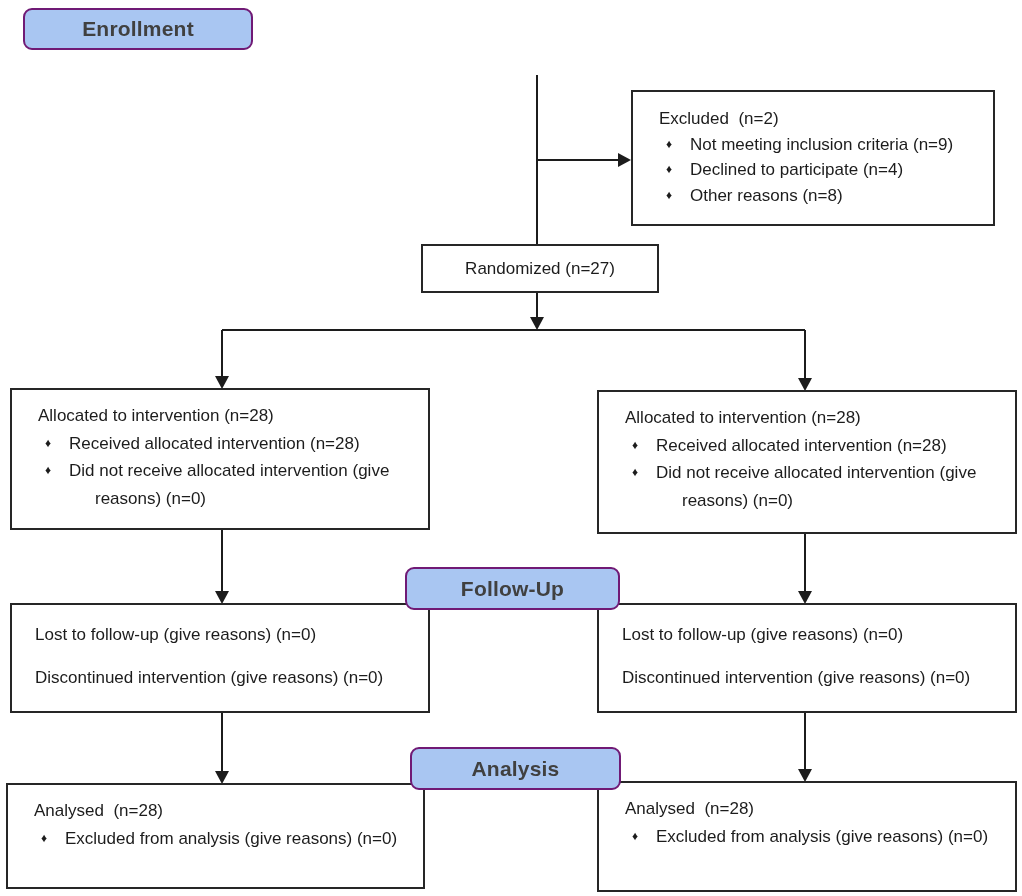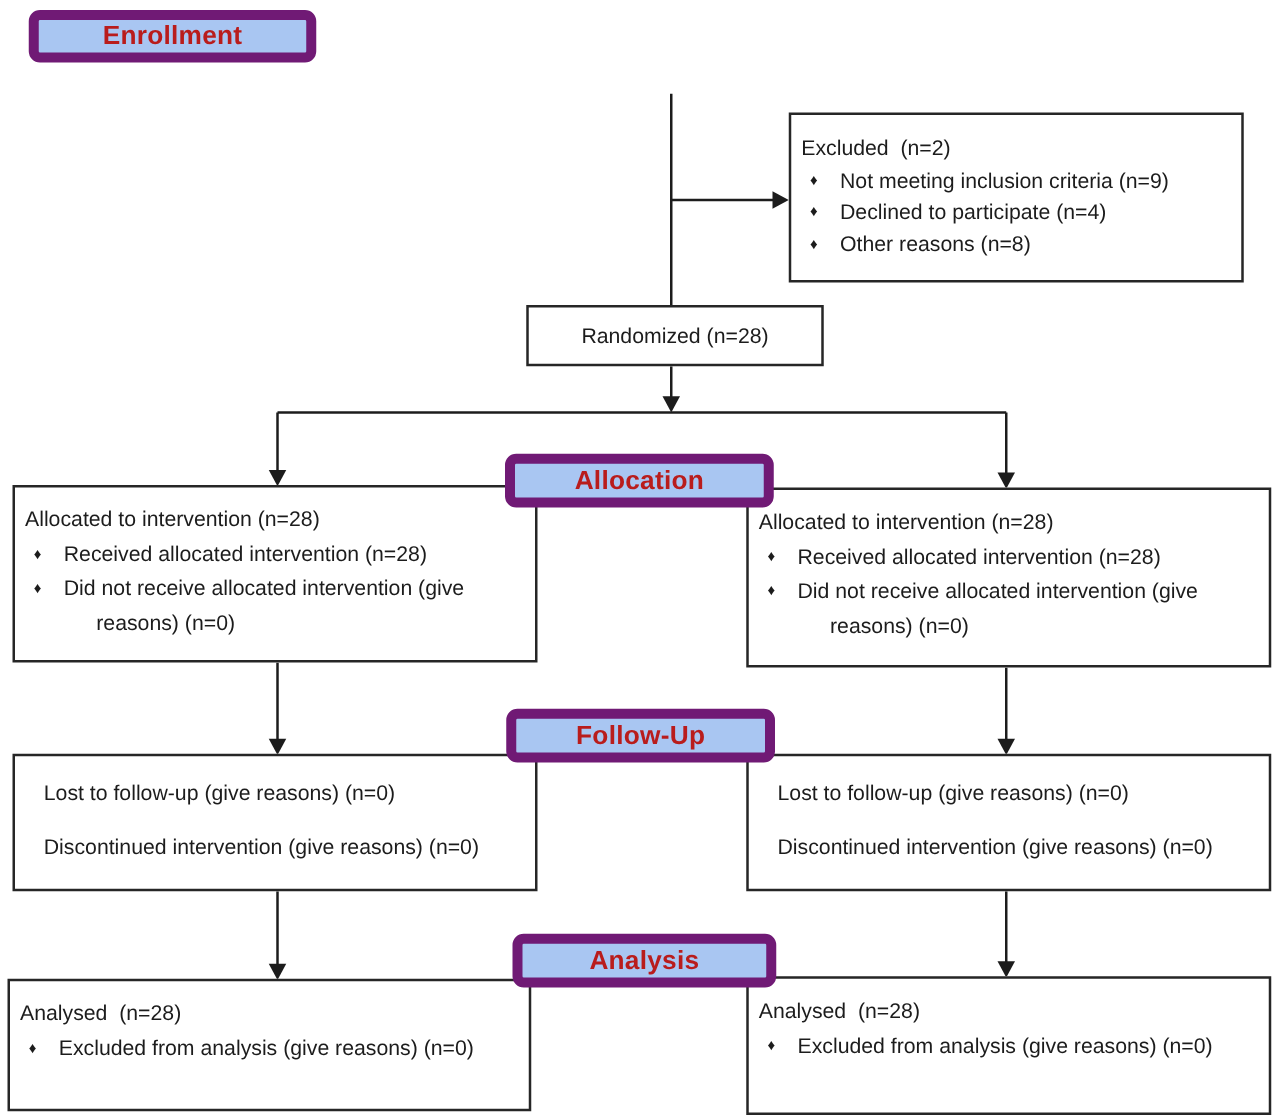--- a/index.html
+++ b/index.html
@@ -20,44 +20,44 @@
     border:2px solid #262626;
     box-sizing:border-box;
     font-size:17px;
     z-index:2;
   }
   .center-box{
     display:flex;align-items:center;justify-content:center;
     text-align:center;
   }
   .rich{
-    padding:12px 10px 0 8px;
+    padding:12px 10px 0 26px;
     line-height:27.5px;
   }
   .rich .title{white-space:pre-wrap;display:block;}
   .bullet{display:flex;align-items:flex-start;}
   .diamond{
     flex:none;width:24px;padding-left:7px;
     font-size:12px;line-height:27.5px;
   }
   .btext{
     flex:1;padding-left:26px;text-indent:-26px;
     white-space:pre-wrap;
   }
   .fu{padding:16px 10px 0 13px;line-height:27px;}
   .fu .fline{margin:0 0 16px 10px;white-space:pre-wrap;}
   .stage{
     position:absolute;z-index:3;
     background:#a9c6f2;
-    border:8px solid #701a75;
+    border:2px solid #701a75;
     border-radius:9px;
     box-sizing:border-box;
     display:flex;align-items:center;justify-content:center;
     font-weight:bold;font-size:21px;
-    color:#b91c1c;
+    color:#404040;
     letter-spacing:0.2px;
   }
   .txt{white-space:pre-wrap;}
 </style>
 </head>
 <body>
 
 <div class="canvas">
 
   <svg class="connectors" width="1022" height="896">
@@ -86,23 +86,20 @@
       <line x1="222" y1="713" x2="222" y2="772"></line>
       <polygon points="215,771 229,771 222,784" stroke="none"></polygon>
       <line x1="805" y1="713" x2="805" y2="770"></line>
       <polygon points="798,769 812,769 805,782" stroke="none"></polygon>
     </g>
   </svg>
 
   <div class="stage" style="left:23px;top:8px;width:230px;height:42px;">
     <span class="txt">Enrollment</span>
   </div>
-  <div class="stage" style="left:404px;top:363px;width:215px;height:43px;">
-    <span class="txt">Allocation</span>
-  </div>
   <div class="stage" style="left:410px;top:747px;width:211px;height:43px;">
     <span class="txt">Analysis</span>
   </div>
   <div class="stage" style="left:405px;top:567px;width:215px;height:43px;">
     <span class="txt">Follow-Up</span>
   </div>
 
 
   <div class="box rich" style="left:631px;top:90px;width:364px;height:136px;line-height:25.5px;padding-top:14px;">
     <span class="title">Excluded  (n=2)</span>
@@ -114,21 +111,21 @@
       <span class="diamond" style="line-height:25.5px;">♦</span>
       <span class="btext">Declined to participate (n=4)</span>
     </div>
     <div class="bullet">
       <span class="diamond" style="line-height:25.5px;">♦</span>
       <span class="btext">Other reasons (n=8)</span>
     </div>
   </div>
 
   <div class="box center-box" style="left:421px;top:244px;width:238px;height:49px;">
-    <span class="txt">Randomized (n=28)</span>
+    <span class="txt">Randomized (n=27)</span>
   </div>
 
   <div class="box rich" style="left:10px;top:388px;width:420px;height:142px;">
     <span class="title">Allocated to intervention (n=28)</span>
     <div class="bullet">
       <span class="diamond">♦</span>
       <span class="btext">Received allocated intervention (n=28)</span>
     </div>
     <div class="bullet">
       <span class="diamond">♦</span>

